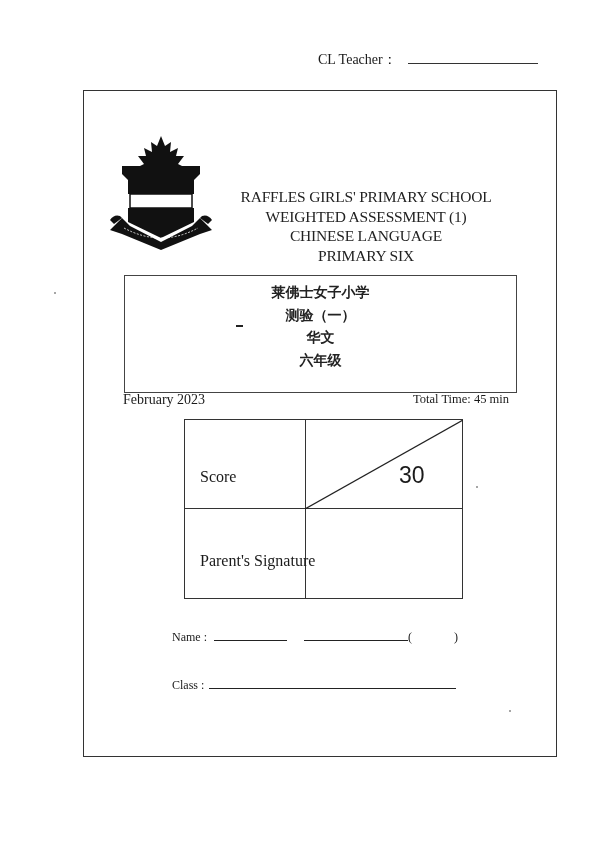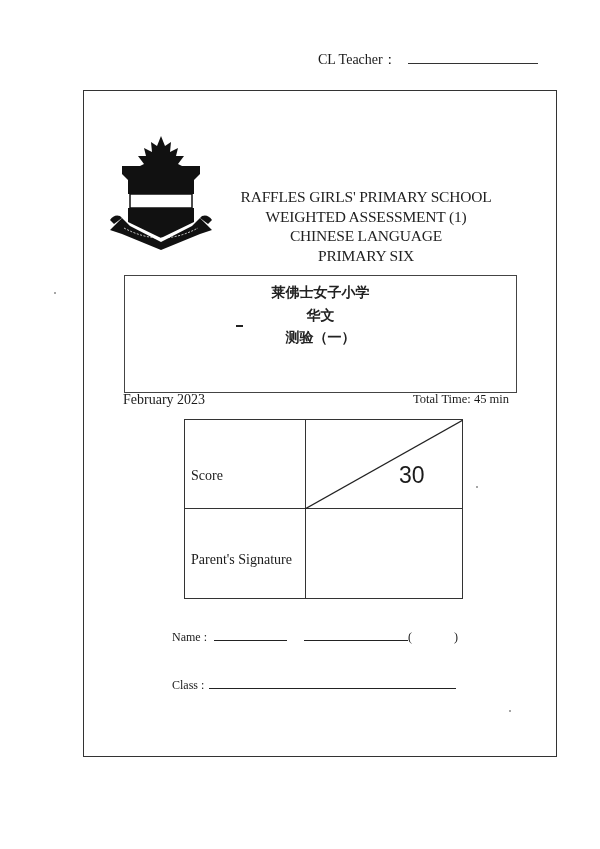--- a/index.html
+++ b/index.html
@@ -13,21 +13,21 @@
   .header-text { left:218px; top:177px; width:296px; text-align:center; font-size:15.5px; line-height:19.5px; color:#222; letter-spacing:-0.2px;margin-top:10px; }
   .cn-box { left:124px; top:275px; width:393px; height:118px; border:1.2px solid #444; box-sizing:border-box; text-align:center; }
   .cn-line { font-family:"DejaVu Sans", sans-serif; font-size:14px; font-weight:bold; color:#222; height:22.5px; line-height:22.5px; }
   .cn-box .first { margin-top:5px; }
   .dash { left:236px; top:325px; width:7px; height:1.5px; background:#222; }
   .meta-left { left:123px; top:392px; font-size:14px; }
   .meta-right { left:413px; top:392px; font-size:12.5px; }
   .score-table { left:184px; top:419px; width:279px; height:180px; border:1.2px solid #333; box-sizing:border-box; }
   .score-table .vline { position:absolute; left:120px; top:0; width:1.2px; height:100%; background:#333; }
   .score-table .hline { position:absolute; left:0; top:88px; width:100%; height:1.2px; background:#333; }
-  .cell-label { position:absolute; left:6px; font-size:14px; }
+  .cell-label { position:absolute; left:15px; font-size:16px; }
   .score-label { top:48px; }
   .sig-label { top:132px; }
   .score-total { position:absolute; left:214px; top:42px; font-size:23px; font-family:"Liberation Sans", sans-serif; }
   .diag { position:absolute; left:120px; top:0; width:158px; height:89px; }
   .form-row { font-size:12px; }
   .name-row { left:172px; top:629px; }
   .class-row { left:172px; top:677px; }
   .blank { display:inline-block; border-bottom:1px solid #222; height:11px; vertical-align:baseline; }
   .speck { width:2px; height:2px; background:#888; border-radius:1px; }
 </style>
@@ -63,22 +63,23 @@
 
 <div class="abs header-text">
   <div>RAFFLES GIRLS' PRIMARY SCHOOL</div>
   <div>WEIGHTED ASSESSMENT (1)</div>
   <div>CHINESE LANGUAGE</div>
   <div>PRIMARY SIX</div>
 </div>
 
 <div class="abs cn-box">
   <div class="cn-line first">莱佛士女子小学</div>
+  <div class="cn-line">测验（一）</div>
   <div class="cn-line">华文</div>
-  <div class="cn-line">测验（一）</div>
+  <div class="cn-line">六年级</div>
 </div>
 <div class="abs dash"></div>
 
 <div class="abs meta-left">February 2023</div>
 <div class="abs meta-right">Total Time: 45 min</div>
 
 <div class="abs score-table">
   <div class="vline"></div>
   <div class="hline"></div>
   <div class="cell-label score-label">Score</div>

